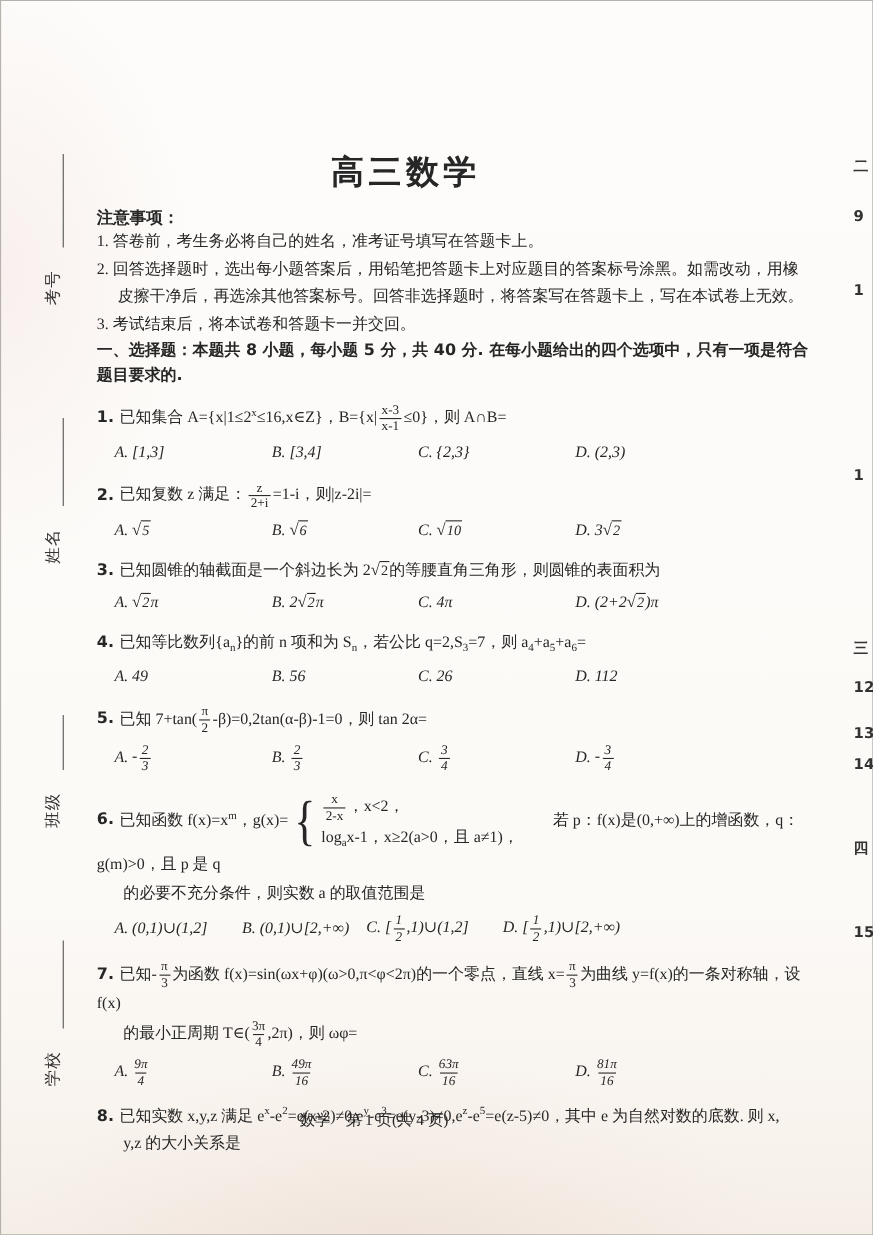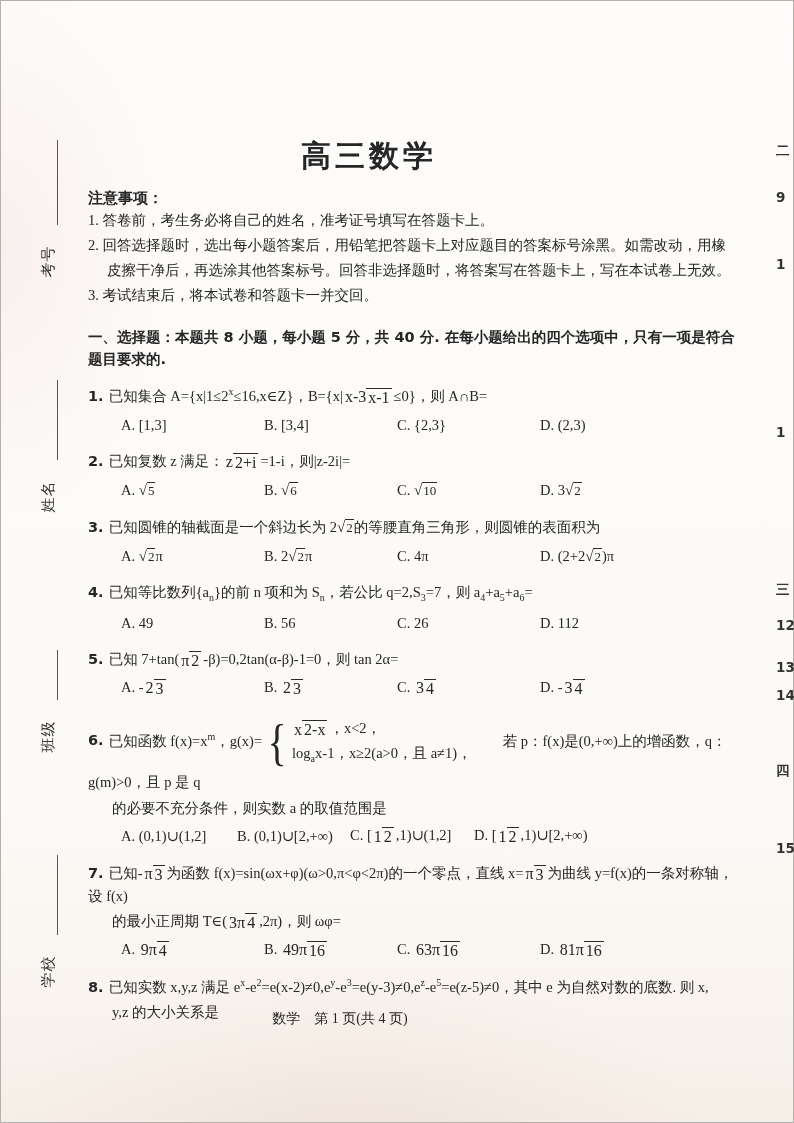--- a/index.html
+++ b/index.html
@@ -9,30 +9,30 @@
       radial-gradient(ellipse 260px 420px at 0% 22%, rgba(225,170,170,0.14), transparent 65%),
       radial-gradient(ellipse 500px 240px at 45% 101%, rgba(215,180,165,0.18), transparent 70%),
       linear-gradient(180deg,#fdfcfa 0%,#fcfaf7 72%,#f8f2ec 94%,#f5eee7 100%);
     box-shadow: inset 0 0 0 1px #b5b1ab;}
   .content{position:absolute;left:88px;top:130px;width:652px;}
   .title{font-size:30px;font-weight:700;text-align:center;letter-spacing:4px;margin:6px 90px 0 0;
     font-family:"DejaVu Sans","Liberation Sans",sans-serif;}
   .subtitle{font-size:14px;text-align:center;margin:22px 90px 0 0;letter-spacing:1px;}
   .notice-heading{font-size:15px;font-weight:700;margin-top:12px;font-family:"DejaVu Sans",sans-serif;}
   .notice-item{font-size:14.5px;line-height:25px;padding-left:19px;text-indent:-19px;}
-  .section-heading{font-size:14.5px;font-weight:700;margin-top:18px;line-height:22px;font-family:"DejaVu Sans",sans-serif;}
+  .section-heading{font-size:14.5px;font-weight:700;line-height:22px;font-family:"DejaVu Sans",sans-serif;}
   .question{margin-top:14px;font-size:14.5px;}
   .stem{line-height:1.6;}
   .stem2{margin:2px 0 0 24px;line-height:1.6;}
   .qnum{font-weight:700;font-family:"DejaVu Sans",sans-serif;}
-  .options{display:grid;grid-template-columns:143px 133px 143px auto;margin:6px 0 0 33px;align-items:center;min-height:22px;}
+  .options{display:grid;grid-template-columns:143px 133px 143px auto;margin:6px 0 0 16px;align-items:center;min-height:22px;font-style:italic;}
   .question:nth-child(6) .options{grid-template-columns:116px 113px 124px auto;}
   .option{white-space:nowrap;}
-  .frac{display:inline-flex;flex-direction:row;align-items:center;vertical-align:middle;
-    font-size:16px;line-height:1.15;margin:0 2px;text-indent:0;}
+  .frac{display:inline-flex;flex-direction:column;align-items:center;vertical-align:middle;
+    font-size:12px;line-height:1.15;margin:0 2px;text-indent:0;}
   .fden{border-top:1px solid #2a2a2a;padding:0 2px;}
   .sqrt{white-space:nowrap;}
   .rsign{font-size:15px;}
   .rbody{border-top:1px solid #2a2a2a;font-size:13px;padding:0 1px;}
   sup,sub{font-size:10px;}
   .cases{display:inline-flex;align-items:center;vertical-align:middle;margin:0 3px;}
   .brace{font-size:50px;font-weight:300;line-height:58px;margin-right:3px;transform:scaleX(0.8);}
   .rows{display:inline-flex;flex-direction:column;gap:5px;}
   .crow{line-height:1.2;}
   .seal-label{position:absolute;left:30px;width:36px;text-align:center;transform:rotate(-90deg);

